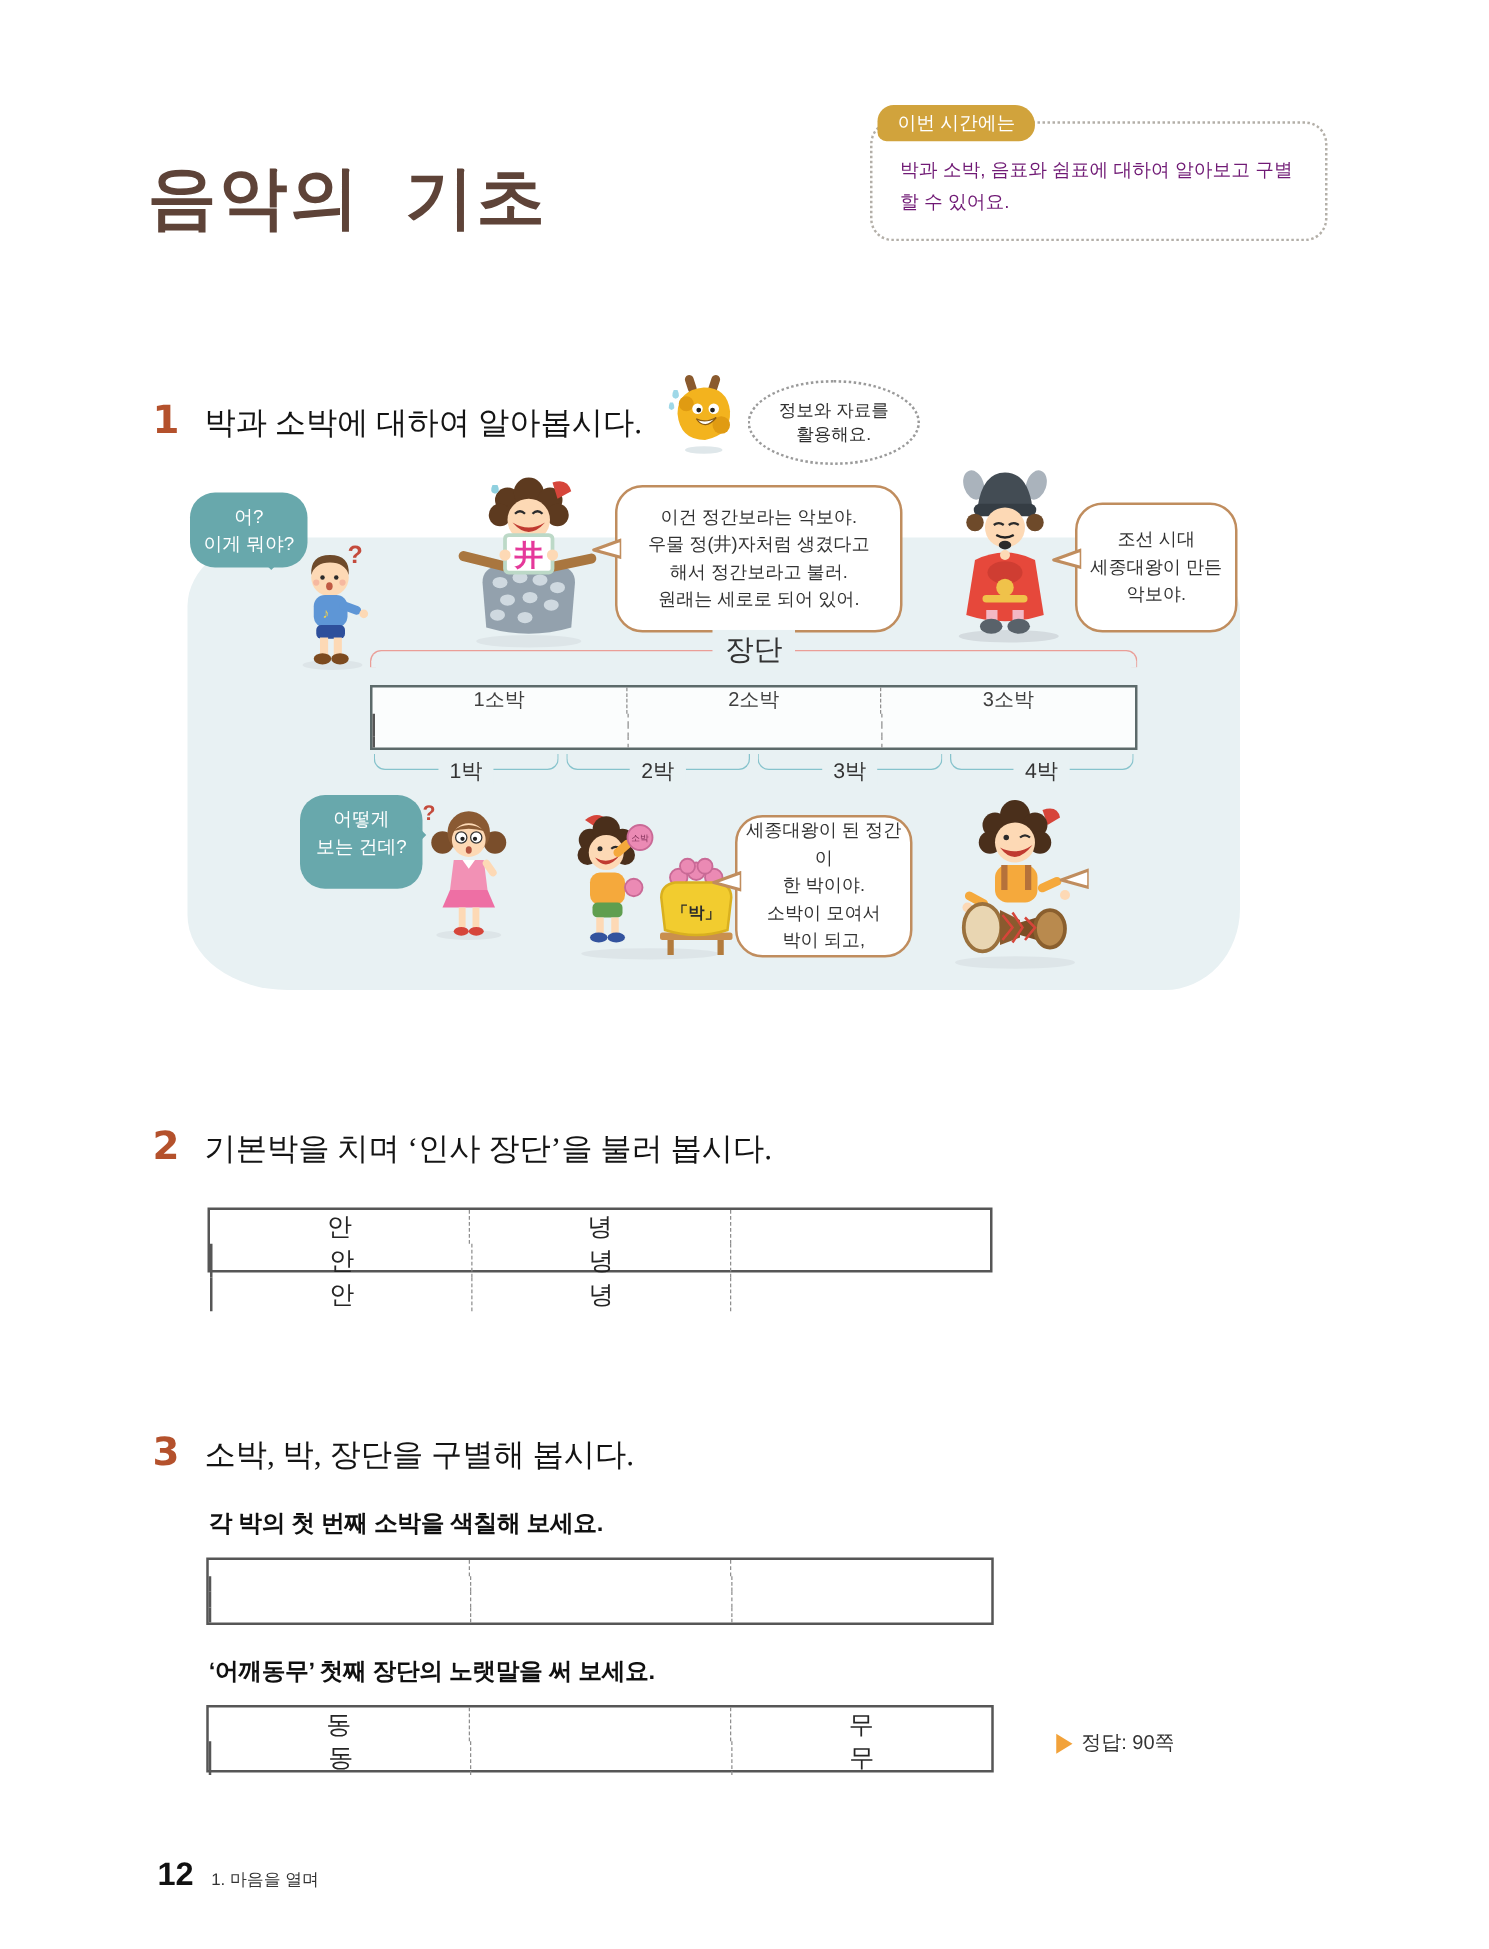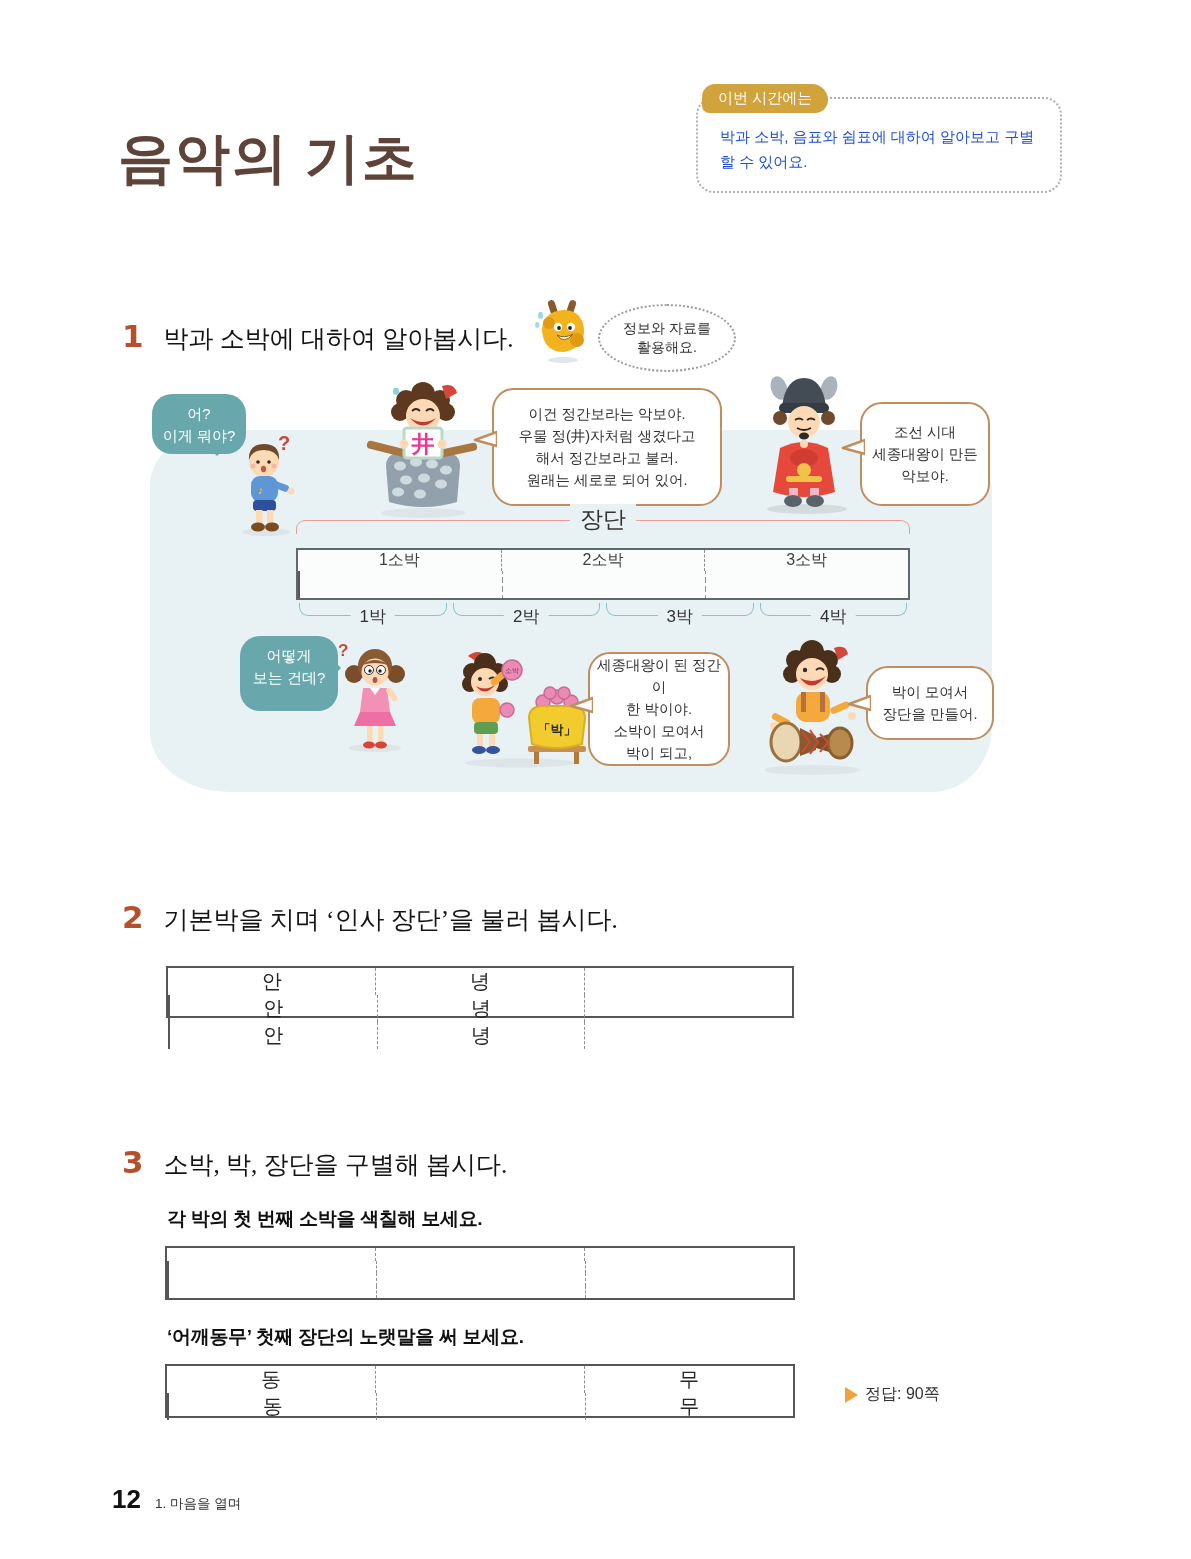--- a/index.html
+++ b/index.html
@@ -5,33 +5,33 @@
   html,body { margin:0; padding:0; background:#ffffff; }
   .page {
     position:relative; width:1191px; height:1559px; background:#ffffff;
     font-family:"Liberation Sans","DejaVu Sans",sans-serif; overflow:hidden;
   }
   .abs { position:absolute; }
 
   
   .main-title {
     left:118px; top:122px; font-size:55px; font-weight:900; color:#5e4338;
-    letter-spacing:2px; font-family:Liberation Serif, serif;
+    letter-spacing:2px; font-family:Liberation Mono, monospace;
   }
   .goal-box {
     left:696px; top:97px; width:366px; min-height:72px;
     border:2.5px dotted #b3afa8; border-radius:18px;
     padding:26px 18px 16px 22px; box-sizing:border-box;
   }
   .goal-badge {
     position:absolute; left:4px; top:-15px; background:#d1a33c; color:#fff;
     font-weight:normal; font-size:15px; padding:5px 16px;
     border-radius:18px 22px 18px 10px;
   }
-  .goal-text { font-size:15px; color:#1d4ed8; line-height:1.65; }
+  .goal-text { font-size:15px; color:#701a75; line-height:1.65; }
 
   
   .sec { display:flex; gap:20px; align-items:baseline; }
   .sec-num {
     font-size:31px; font-weight:800; color:#b4512c;
     font-family:"DejaVu Sans",sans-serif;
   }
   .sec-title {
     font-family:"Liberation Serif","DejaVu Serif",serif;
     font-size:25px; color:#141414;
@@ -388,24 +388,20 @@
       <circle cx="100" cy="82" r="4" fill="#fdd9b5"></circle>
     <ellipse cx="34" cy="108" rx="15" ry="19" fill="#e9d6b2" stroke="#9a713d" stroke-width="3"></ellipse>
     <path d="M48 94 L64 102 L64 116 L48 122 Z" fill="#8a5a2e"></path>
     <path d="M84 98 L64 104 L64 114 L84 120 Z" fill="#7a4e26"></path>
     <ellipse cx="88" cy="109" rx="12" ry="15" fill="#b98a4e" stroke="#8a5f2e" stroke-width="3"></ellipse>
     <path d="M50 98 L58 108 L50 118" stroke="#d6453a" stroke-width="2" fill="none"></path>
     <path d="M58 96 L66 108 L58 120" stroke="#d6453a" stroke-width="2" fill="none"></path>
     <path d="M68 100 L76 108 L68 118" stroke="#d6453a" stroke-width="2" fill="none"></path>
   </svg>
 
-  <div class="abs bubble-white" style="left:866px; top:666px; width:128px; height:74px;">
-    <div>박이 모여서</div>
-    <div>장단을 만들어.</div>
-  </div>
   <svg class="abs tail-w" style="left:847px; top:692px;" width="24" height="22" viewBox="0 0 24 22">
     <path d="M24 4 L2 12 L24 18 Z" fill="#fff" stroke="#c08d5e" stroke-width="2.5" stroke-linejoin="round"></path>
   </svg>
 
   <div class="abs sec" style="left:122px; top:899px;">
     <span class="sec-num">2</span>
     <span class="sec-title">기본박을 치며 ‘인사 장단’을 불러 봅시다.</span>
   </div>
   <div class="abs jgrid" style="left:166px; top:966px; width:628px; height:52px;">
     <div class="beat">
@@ -478,18 +474,18 @@
       <div class="cell"></div>
       <div class="cell"></div>
     </div>
   </div>
 
   <div class="abs answer-link" style="left:845px; top:1384px;">
     <span class="answer-arrow"></span>
     <span>정답: 90쪽</span>
   </div>
 
-  <div class="abs footer" style="left:112px; top:1484px;">
+  <div class="abs footer" style="left:126px; top:1484px;">
     <span class="pnum">12</span>
     <span class="chap">1. 마음을 열며</span>
   </div>
 
 </div>
 
 </body></html>

